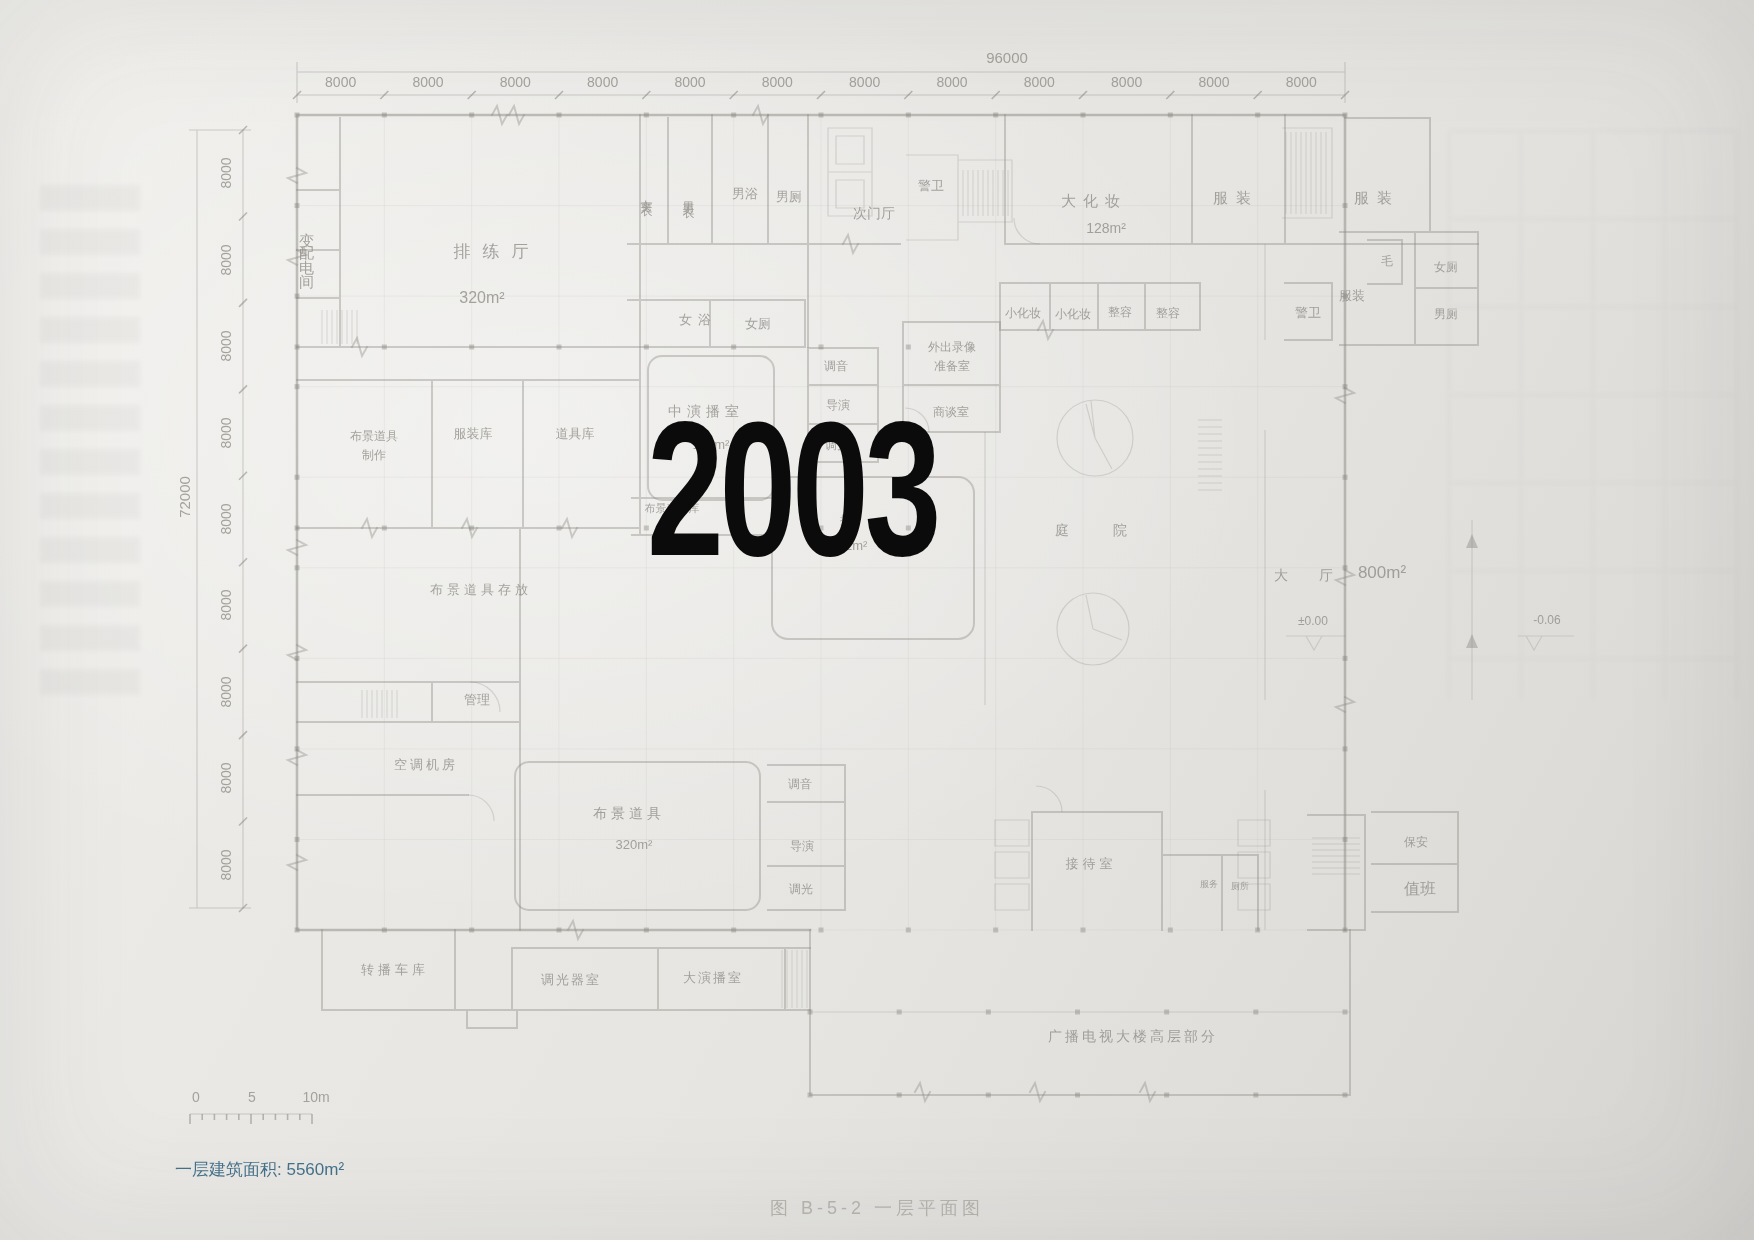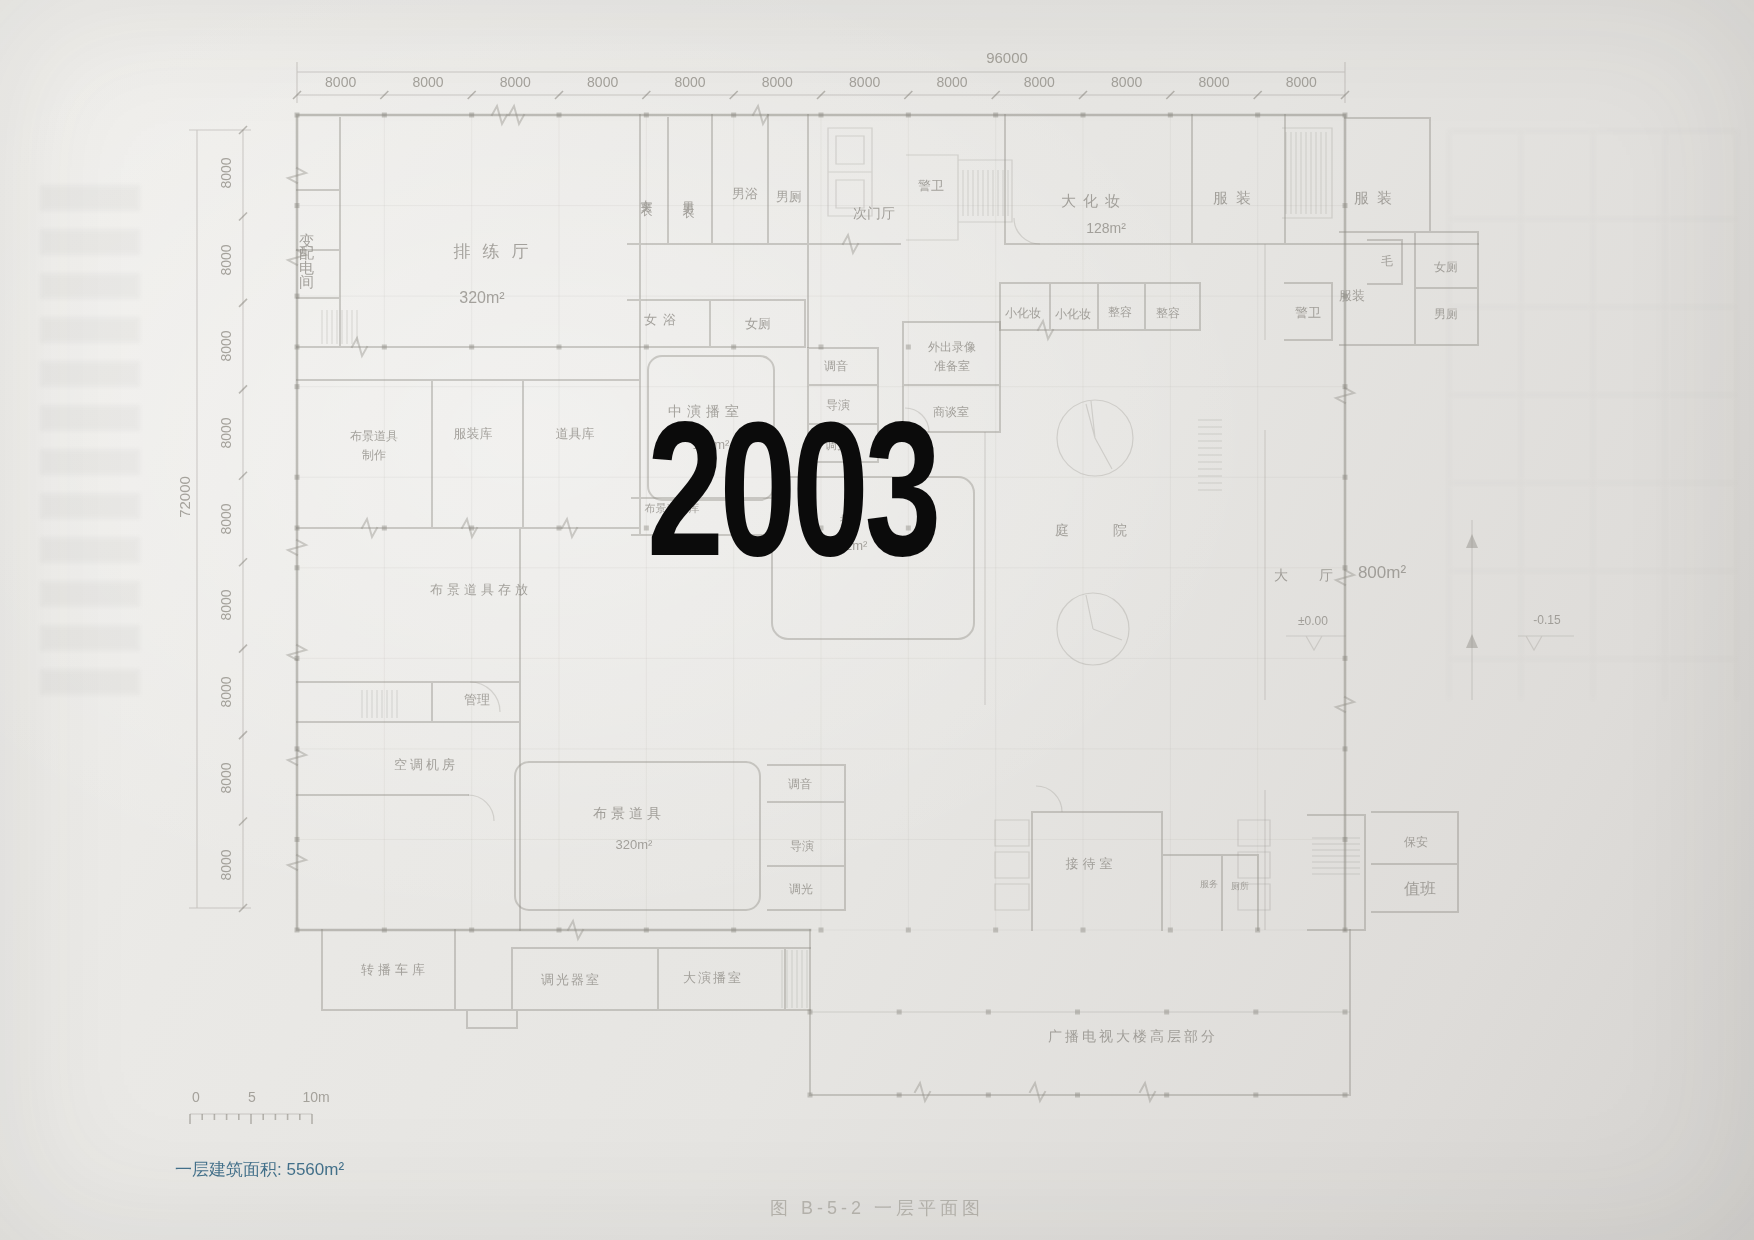--- a/index.html
+++ b/index.html
@@ -337,21 +337,21 @@
       <span class="pl" style="left: 1377px; top: 198px; font-size: 15px; letter-spacing: 8px;">服装</span>
       <span class="pl" style="left: 1387px; top: 261px; font-size: 12px;">毛</span>
       <span class="pl" style="left: 1446px; top: 267px; font-size: 12px;">女厕</span>
       <span class="pl" style="left: 1446px; top: 314px; font-size: 12px;">男厕</span>
       <span class="pl" style="left: 1352px; top: 296px; font-size: 13px;">服装</span>
       <span class="pl" style="left: 1308px; top: 313px; font-size: 13px;">警卫</span>
       <span class="pl" style="left: 1023px; top: 313px; font-size: 12px;">小化妆</span>
       <span class="pl" style="left: 1073px; top: 314px; font-size: 12px;">小化妆</span>
       <span class="pl" style="left: 1120px; top: 312px; font-size: 12px;">整容</span>
       <span class="pl" style="left: 1168px; top: 313px; font-size: 12px;">整容</span>
-      <span class="pl" style="left: 663px; top: 320px; font-size: 13px; letter-spacing: 6px;">女浴</span>
+      <span class="pl" style="left: 698px; top: 320px; font-size: 13px; letter-spacing: 6px;">女浴</span>
       <span class="pl" style="left: 758px; top: 324px; font-size: 13px;">女厕</span>
       <span class="pl" style="left: 836px; top: 366px; font-size: 12px;">调音</span>
       <span class="pl" style="left: 838px; top: 405px; font-size: 12px;">导演</span>
       <span class="pl" style="left: 837px; top: 445px; font-size: 12px;">调光</span>
       <span class="pl pre" style="left: 952px; top: 357px; font-size: 12px;">外出录像
 准备室</span>
       <span class="pl" style="left: 951px; top: 412px; font-size: 12px;">商谈室</span>
       <span class="pl" style="left: 706px; top: 412px; font-size: 14px; letter-spacing: 5px;">中演播室</span>
       <span class="pl" style="left: 711px; top: 445px; font-size: 13px;">192m²</span>
       <span class="pl pre" style="left: 374px; top: 446px; font-size: 12px;">布景道具
@@ -368,21 +368,21 @@
       <span class="pl" style="left: 426px; top: 765px; font-size: 13px; letter-spacing: 3px;">空调机房</span>
       <span class="pl" style="left: 629px; top: 814px; font-size: 14px; letter-spacing: 4px;">布景道具</span>
       <span class="pl" style="left: 634px; top: 845px; font-size: 13px;">320m²</span>
       <span class="pl" style="left: 800px; top: 784px; font-size: 12px;">调音</span>
       <span class="pl" style="left: 802px; top: 846px; font-size: 12px;">导演</span>
       <span class="pl" style="left: 801px; top: 889px; font-size: 12px;">调光</span>
       <span class="pl" style="left: 1281px; top: 576px; font-size: 14px;">大</span>
       <span class="pl" style="left: 1326px; top: 576px; font-size: 14px;">厅</span>
       <span class="pl" style="left: 1382px; top: 573px; font-size: 17px;">800m²</span>
       <span class="pl" style="left: 1313px; top: 621px; font-size: 12px;">±0.00</span>
-      <span class="pl" style="left: 1547px; top: 620px; font-size: 12px;">-0.15</span>
+      <span class="pl" style="left: 1547px; top: 620px; font-size: 12px;">-0.06</span>
       <span class="pl" style="left: 395px; top: 970px; font-size: 13px; letter-spacing: 4px;">转播车库</span>
       <span class="pl" style="left: 571px; top: 980px; font-size: 13px; letter-spacing: 2px;">调光器室</span>
       <span class="pl" style="left: 713px; top: 978px; font-size: 13px; letter-spacing: 2px;">大演播室</span>
       <span class="pl" style="left: 1091px; top: 864px; font-size: 13px; letter-spacing: 4px;">接待室</span>
       <span class="pl" style="left: 1209px; top: 885px; font-size: 9px;">服务</span>
       <span class="pl" style="left: 1240px; top: 887px; font-size: 9px;">厕所</span>
       <span class="pl" style="left: 1416px; top: 842px; font-size: 12px;">保安</span>
       <span class="pl" style="left: 1420px; top: 889px; font-size: 16px;">值班</span>
       <span class="pl" style="left: 1133px; top: 1037px; font-size: 14px; letter-spacing: 3px;">广播电视大楼高层部分</span>
     </div>

